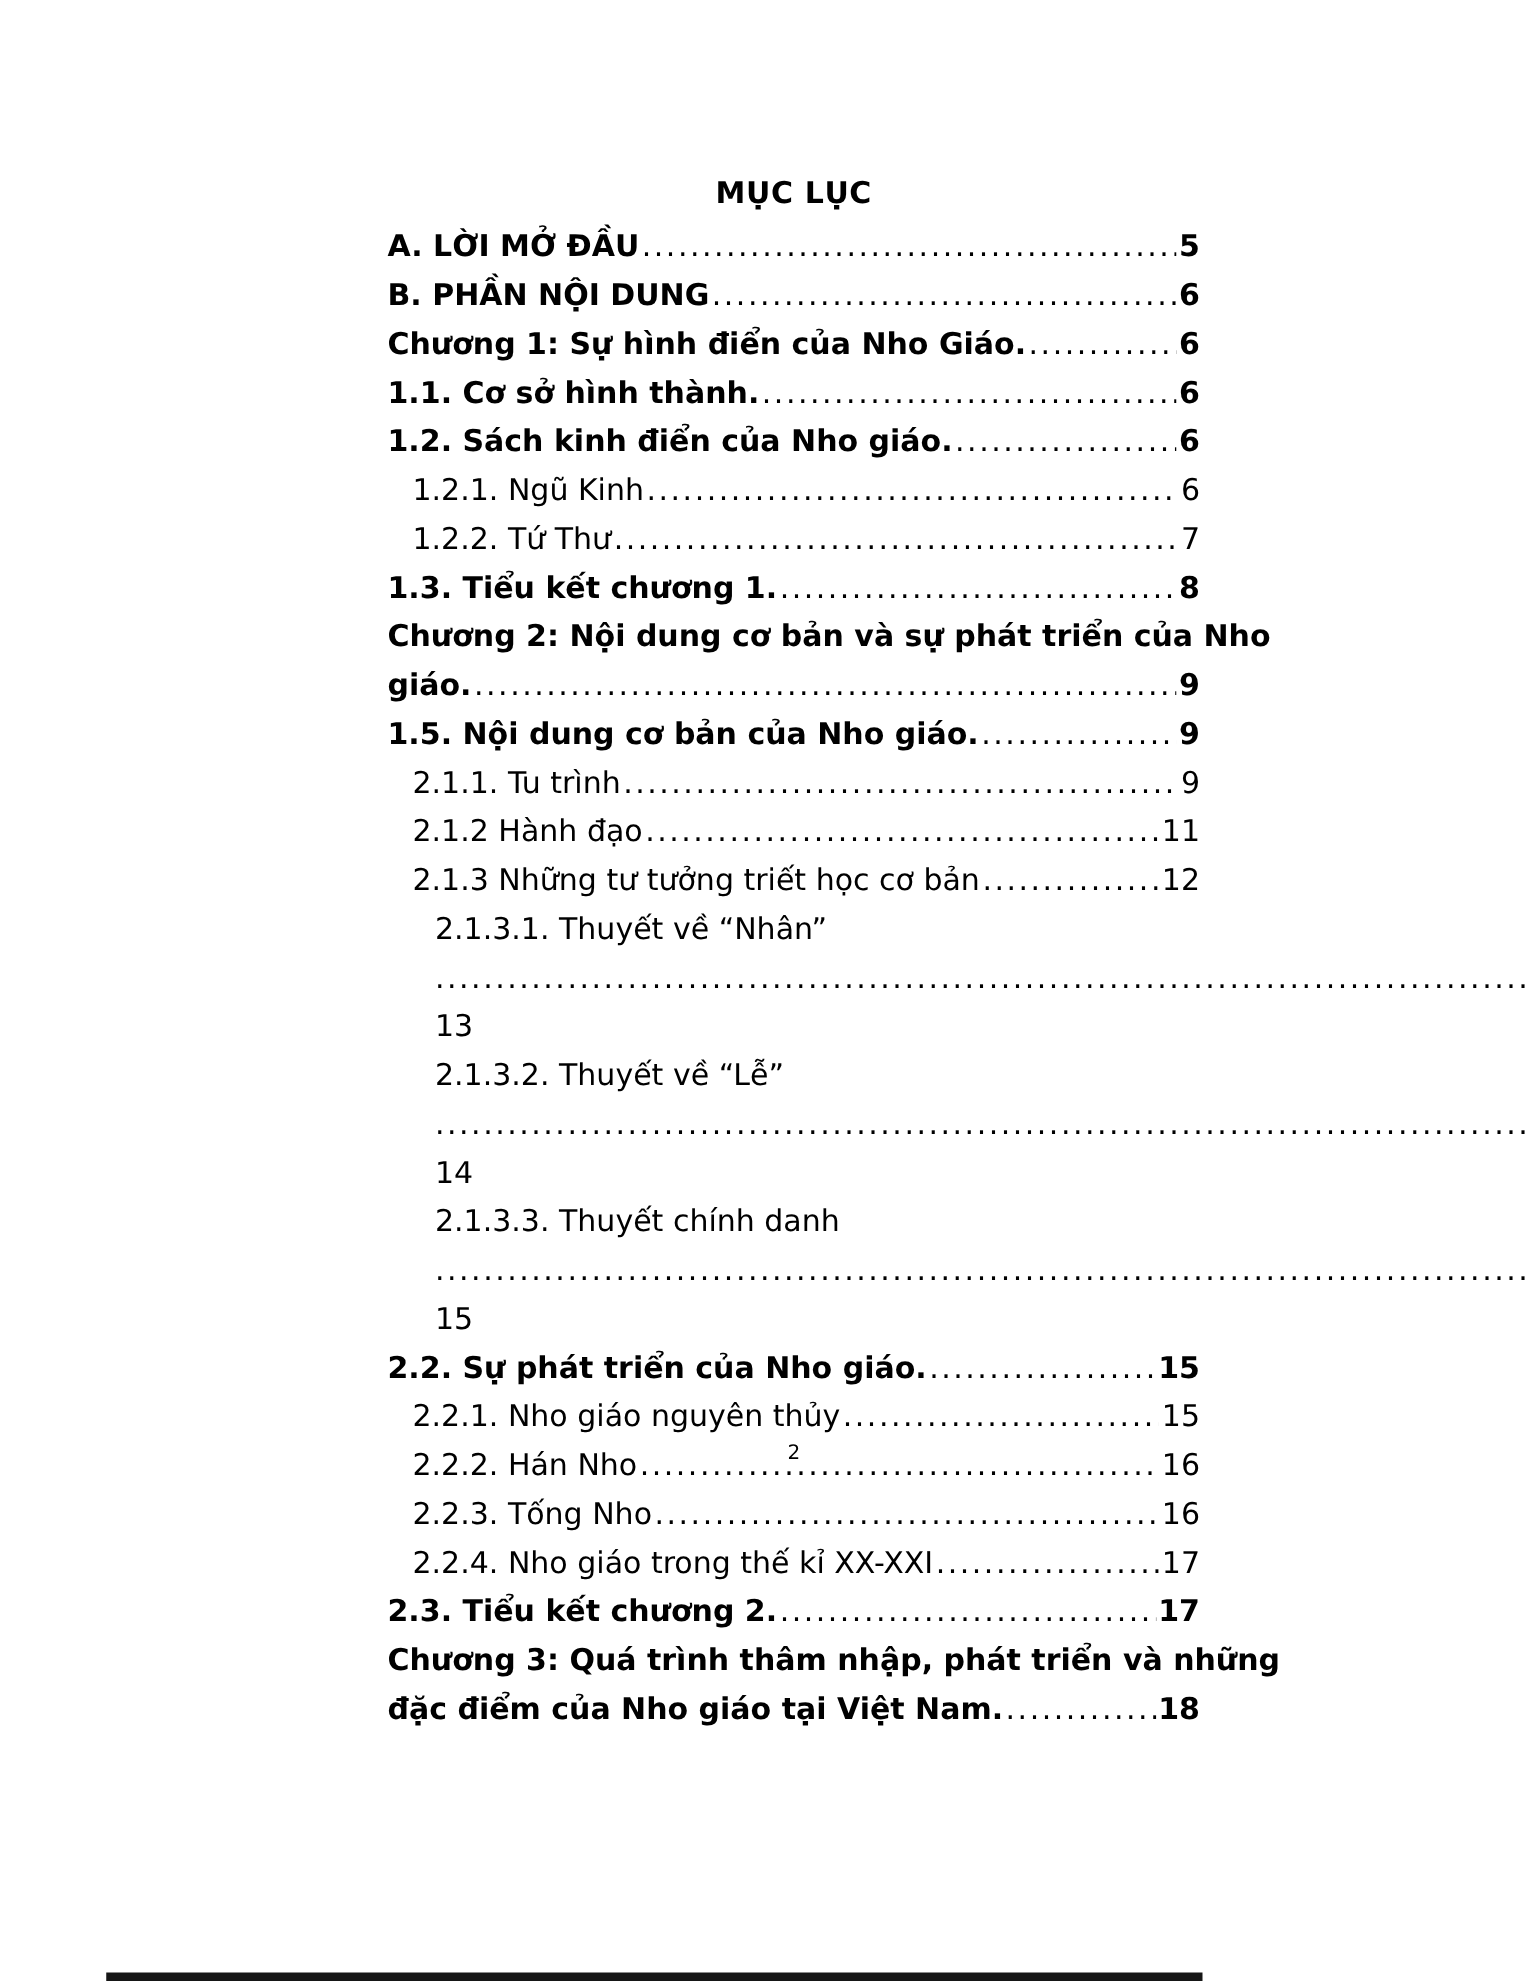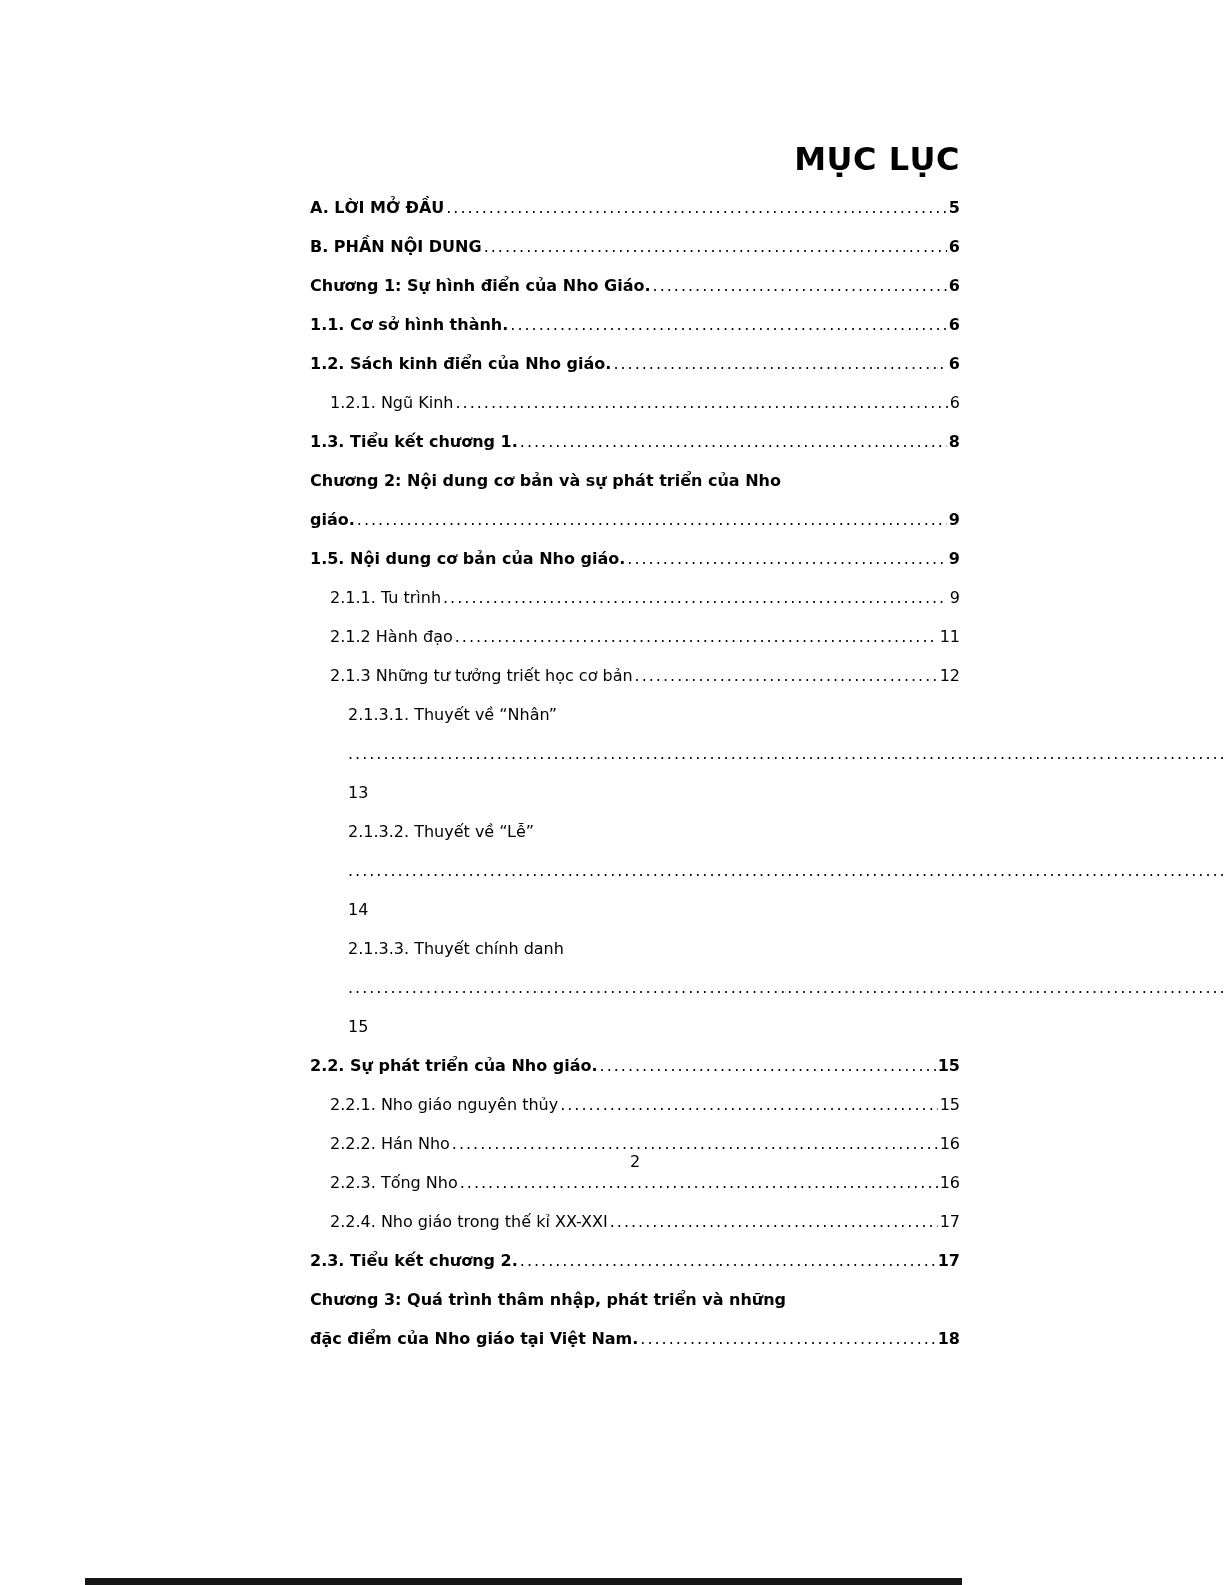--- a/index.html
+++ b/index.html
@@ -15,27 +15,27 @@
     background: #ffffff;
     overflow: hidden;
   }
   .content {
     position: absolute;
     left: 310px;
     top: 140px;
     width: 650px;
   }
   .toc-title {
-    text-align: right;
-    font-size: 32px;
+    text-align: center;
+    font-size: 24px;
     font-weight: 700;
     margin-bottom: 10px;
     letter-spacing: 0.5px;
   }
-  .toc-entry { font-size: 16px; }
+  .toc-entry { font-size: 24px; }
   .toc-entry.bold { font-weight: 700; }
   .toc-entry .pre-line,
   .toc-entry .dot-row {
     line-height: 39px;
     white-space: nowrap;
   }
   .toc-entry .dot-row {
     display: flex;
     align-items: baseline;
   }
@@ -128,20 +128,28 @@
 
   <div class="toc-entry regular indent-1">
 
     <div class="dot-row">
       <span class="lbl">1.2.1. Ngũ Kinh</span>
       <span class="dots"></span>
       <span class="pg">6</span>
     </div>
   </div>
 
+  <div class="toc-entry regular indent-1">
+
+    <div class="dot-row">
+      <span class="lbl">1.2.2. Tứ Thư</span>
+      <span class="dots"></span>
+      <span class="pg">7</span>
+    </div>
+  </div>
 
   <div class="toc-entry bold">
 
     <div class="dot-row">
       <span class="lbl">1.3. Tiểu kết chương 1.</span>
       <span class="dots"></span>
       <span class="pg">8</span>
     </div>
   </div>
 

